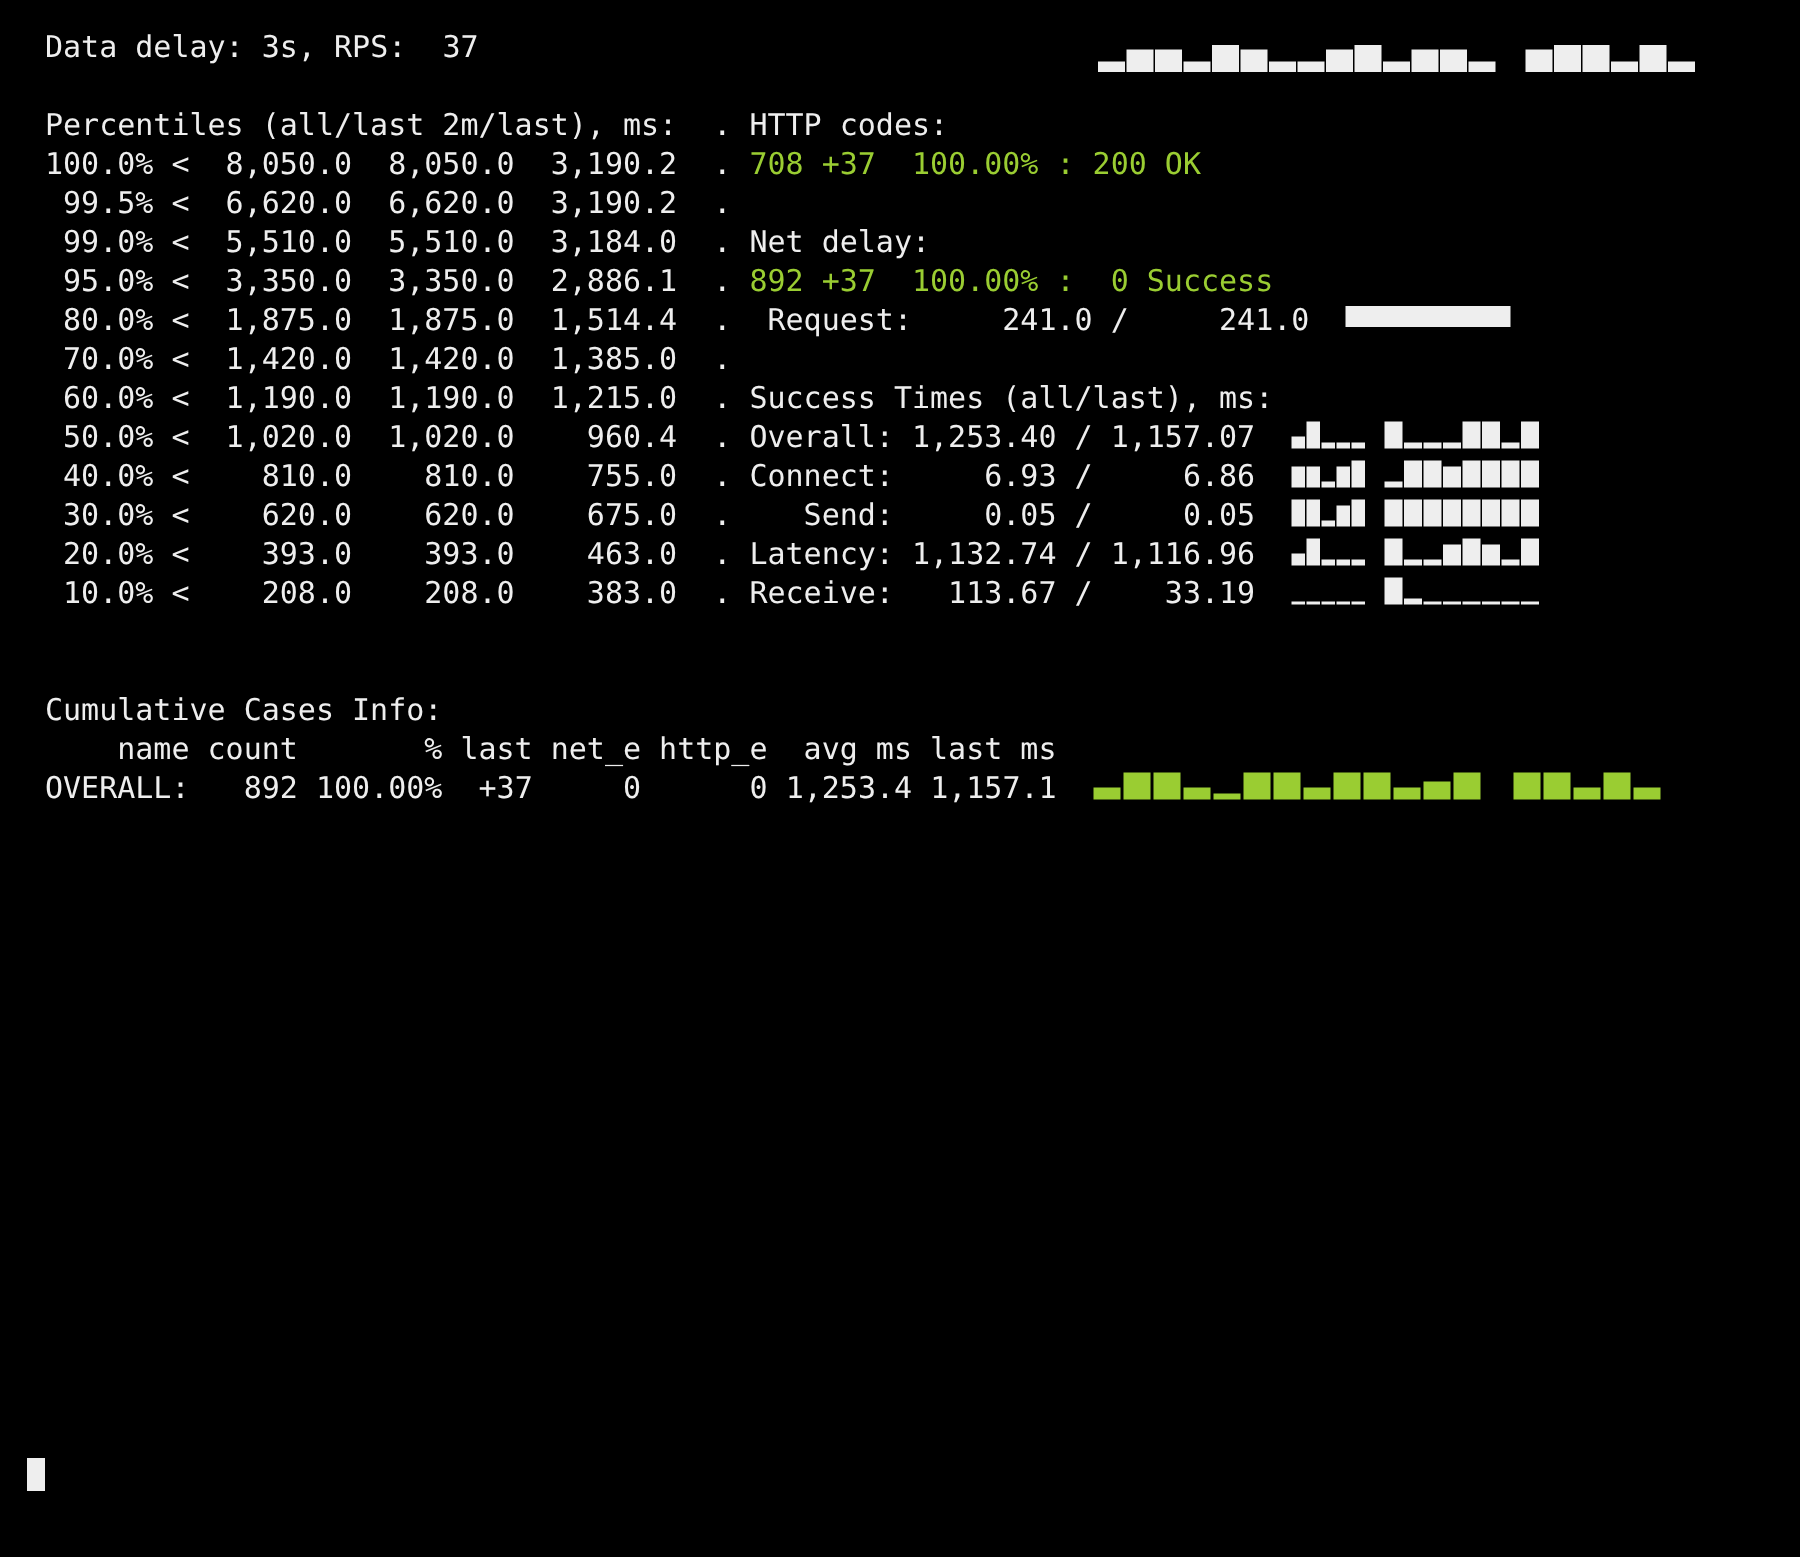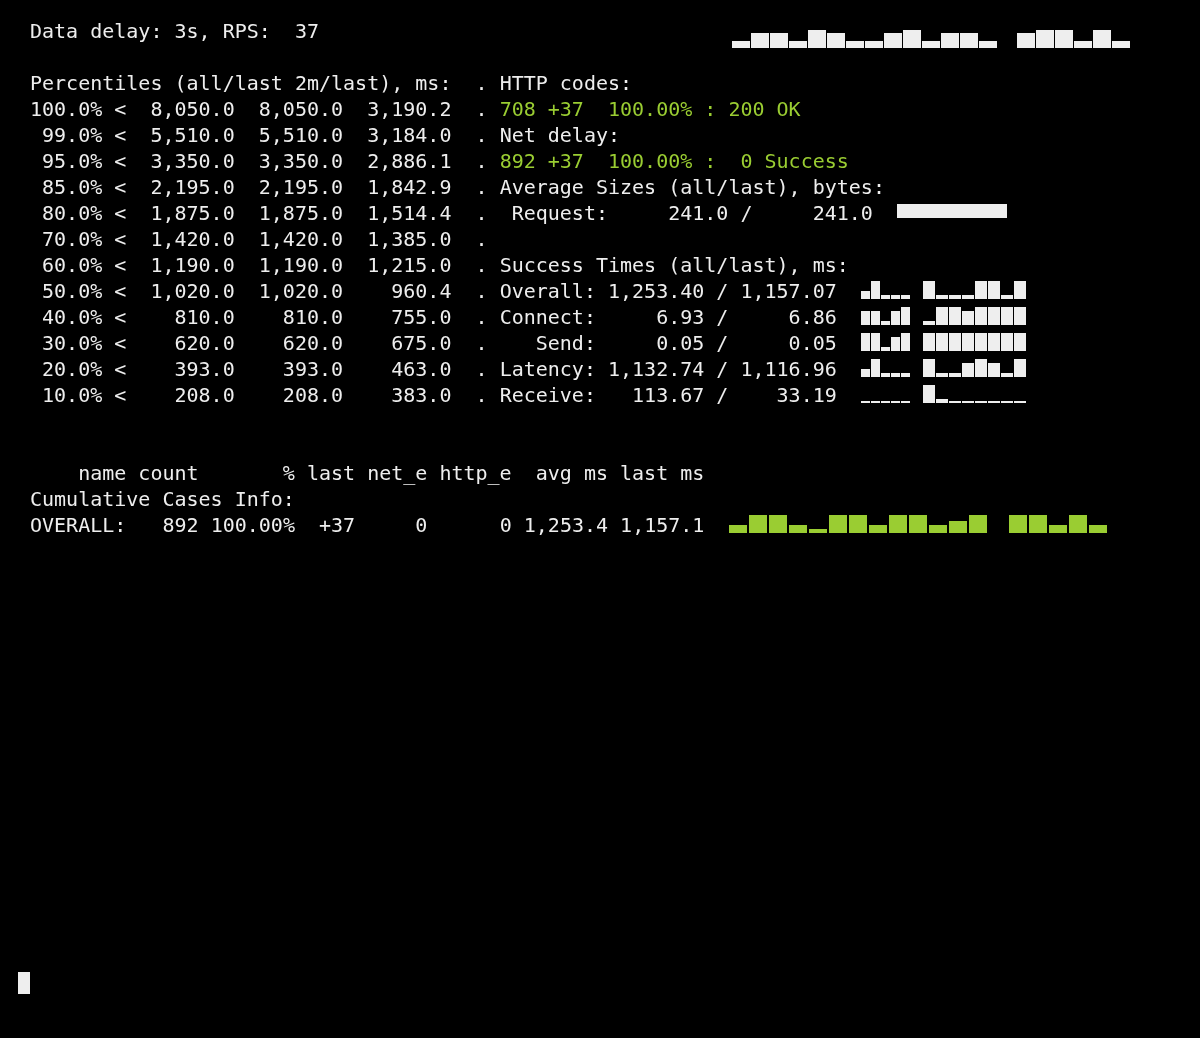--- a/index.html
+++ b/index.html
@@ -89,34 +89,34 @@
       <div class="bar" style="height: 18px; width: 18px;"></div>
       <div class="bar" style="height: 7px; width: 18px;"></div>
     </div>
 
   <div class="row">&nbsp;</div>
 
   <div class="row"><span>Percentiles (all/last 2m/last), ms:</span>  <span>.</span> <span>HTTP codes:</span></div>
 
   <div id="pct-rows">
       <div class="row"><span>100.0% &lt;  8,050.0  8,050.0  3,190.2</span>  <span>.</span> <span class="green">708 +37  100.00% : 200 OK</span></div>
+      <div class="row"><span> 99.5% &lt;  6,620.0  6,620.0  3,190.2</span>  <span>.</span></div>
       <div class="row"><span> 99.0% &lt;  5,510.0  5,510.0  3,184.0</span>  <span>.</span> <span>Net delay:</span></div>
       <div class="row"><span> 95.0% &lt;  3,350.0  3,350.0  2,886.1</span>  <span>.</span> <span class="green">892 +37  100.00% :  0 Success</span></div>
-      <div class="row"><span> 85.0% &lt;  2,195.0  2,195.0  1,842.9</span>  <span>.</span> <span>Average Sizes (all/last), bytes:</span></div>
       <div class="row"><span> 80.0% &lt;  1,875.0  1,875.0  1,514.4</span>  <span>.</span> <span> Request:     241.0 /     241.0</span>  <span class="sizebar"></span></div>
       <div class="row"><span> 70.0% &lt;  1,420.0  1,420.0  1,385.0</span>  <span>.</span></div>
       <div class="row"><span> 60.0% &lt;  1,190.0  1,190.0  1,215.0</span>  <span>.</span> <span>Success Times (all/last), ms:</span></div>
       <div class="row"><span> 50.0% &lt;  1,020.0  1,020.0    960.4</span>  <span>.</span> <span>Overall:</span> <span>1,253.40</span> / <span>1,157.07</span>  <span class="spark" id="ta0"><div class="bar" style="height: 8px; width: 9px;"></div><div class="bar" style="height: 18px; width: 9px;"></div><div class="bar" style="height: 4px; width: 9px;"></div><div class="bar" style="height: 4px; width: 9px;"></div><div class="bar" style="height: 4px; width: 9px;"></div></span> <span class="spark" id="tb0"><div class="bar" style="height: 18px; width: 12px;"></div><div class="bar" style="height: 4px; width: 12px;"></div><div class="bar" style="height: 4px; width: 12px;"></div><div class="bar" style="height: 4px; width: 12px;"></div><div class="bar" style="height: 18px; width: 12px;"></div><div class="bar" style="height: 18px; width: 12px;"></div><div class="bar" style="height: 4px; width: 12px;"></div><div class="bar" style="height: 18px; width: 12px;"></div></span></div>
       <div class="row"><span> 40.0% &lt;    810.0    810.0    755.0</span>  <span>.</span> <span>Connect:</span> <span>    6.93</span> / <span>    6.86</span>  <span class="spark" id="ta1"><div class="bar" style="height: 14px; width: 9px;"></div><div class="bar" style="height: 14px; width: 9px;"></div><div class="bar" style="height: 4px; width: 9px;"></div><div class="bar" style="height: 14px; width: 9px;"></div><div class="bar" style="height: 18px; width: 9px;"></div></span> <span class="spark" id="tb1"><div class="bar" style="height: 4px; width: 12px;"></div><div class="bar" style="height: 18px; width: 12px;"></div><div class="bar" style="height: 18px; width: 12px;"></div><div class="bar" style="height: 14px; width: 12px;"></div><div class="bar" style="height: 18px; width: 12px;"></div><div class="bar" style="height: 18px; width: 12px;"></div><div class="bar" style="height: 18px; width: 12px;"></div><div class="bar" style="height: 18px; width: 12px;"></div></span></div>
       <div class="row"><span> 30.0% &lt;    620.0    620.0    675.0</span>  <span>.</span> <span>   Send:</span> <span>    0.05</span> / <span>    0.05</span>  <span class="spark" id="ta2"><div class="bar" style="height: 18px; width: 9px;"></div><div class="bar" style="height: 18px; width: 9px;"></div><div class="bar" style="height: 4px; width: 9px;"></div><div class="bar" style="height: 14px; width: 9px;"></div><div class="bar" style="height: 18px; width: 9px;"></div></span> <span class="spark" id="tb2"><div class="bar" style="height: 18px; width: 12px;"></div><div class="bar" style="height: 18px; width: 12px;"></div><div class="bar" style="height: 18px; width: 12px;"></div><div class="bar" style="height: 18px; width: 12px;"></div><div class="bar" style="height: 18px; width: 12px;"></div><div class="bar" style="height: 18px; width: 12px;"></div><div class="bar" style="height: 18px; width: 12px;"></div><div class="bar" style="height: 18px; width: 12px;"></div></span></div>
       <div class="row"><span> 20.0% &lt;    393.0    393.0    463.0</span>  <span>.</span> <span>Latency:</span> <span>1,132.74</span> / <span>1,116.96</span>  <span class="spark" id="ta3"><div class="bar" style="height: 8px; width: 9px;"></div><div class="bar" style="height: 18px; width: 9px;"></div><div class="bar" style="height: 4px; width: 9px;"></div><div class="bar" style="height: 4px; width: 9px;"></div><div class="bar" style="height: 4px; width: 9px;"></div></span> <span class="spark" id="tb3"><div class="bar" style="height: 18px; width: 12px;"></div><div class="bar" style="height: 4px; width: 12px;"></div><div class="bar" style="height: 4px; width: 12px;"></div><div class="bar" style="height: 14px; width: 12px;"></div><div class="bar" style="height: 18px; width: 12px;"></div><div class="bar" style="height: 14px; width: 12px;"></div><div class="bar" style="height: 4px; width: 12px;"></div><div class="bar" style="height: 18px; width: 12px;"></div></span></div>
       <div class="row"><span> 10.0% &lt;    208.0    208.0    383.0</span>  <span>.</span> <span>Receive:</span> <span>  113.67</span> / <span>   33.19</span>  <span class="spark" id="ta4"><div class="bar" style="height: 2px; width: 9px;"></div><div class="bar" style="height: 2px; width: 9px;"></div><div class="bar" style="height: 2px; width: 9px;"></div><div class="bar" style="height: 2px; width: 9px;"></div><div class="bar" style="height: 2px; width: 9px;"></div></span> <span class="spark" id="tb4"><div class="bar" style="height: 18px; width: 12px;"></div><div class="bar" style="height: 4px; width: 12px;"></div><div class="bar" style="height: 2px; width: 12px;"></div><div class="bar" style="height: 2px; width: 12px;"></div><div class="bar" style="height: 2px; width: 12px;"></div><div class="bar" style="height: 2px; width: 12px;"></div><div class="bar" style="height: 2px; width: 12px;"></div><div class="bar" style="height: 2px; width: 12px;"></div></span></div>
     </div>
 
   <div class="row">&nbsp;</div>
   <div class="row">&nbsp;</div>
 
+  <div class="row">Cumulative Cases Info:</div>
   <div class="row">    name count       % last net_e http_e  avg ms last ms</div>
-  <div class="row">Cumulative Cases Info:</div>
   <div class="row"><span>OVERALL:</span> <span>  892</span> <span>100.00%</span> <span> +37</span> <span>    0</span> <span>     0</span> <span>1,253.4</span> <span>1,157.1</span>  <span id="cases-spark" class="spark green"><div class="bar" style="height: 8px; width: 18px; margin-right: 2px;"></div><div class="bar" style="height: 18px; width: 18px; margin-right: 2px;"></div><div class="bar" style="height: 18px; width: 18px; margin-right: 2px;"></div><div class="bar" style="height: 8px; width: 18px; margin-right: 2px;"></div><div class="bar" style="height: 4px; width: 18px; margin-right: 2px;"></div><div class="bar" style="height: 18px; width: 18px; margin-right: 2px;"></div><div class="bar" style="height: 18px; width: 18px; margin-right: 2px;"></div><div class="bar" style="height: 8px; width: 18px; margin-right: 2px;"></div><div class="bar" style="height: 18px; width: 18px; margin-right: 2px;"></div><div class="bar" style="height: 18px; width: 18px; margin-right: 2px;"></div><div class="bar" style="height: 8px; width: 18px; margin-right: 2px;"></div><div class="bar" style="height: 12px; width: 18px; margin-right: 2px;"></div><div class="bar" style="height: 18px; width: 18px; margin-right: 2px;"></div><div class="gap" style="width: 18px; margin-right: 2px;"></div><div class="bar" style="height: 18px; width: 18px; margin-right: 2px;"></div><div class="bar" style="height: 18px; width: 18px; margin-right: 2px;"></div><div class="bar" style="height: 8px; width: 18px; margin-right: 2px;"></div><div class="bar" style="height: 18px; width: 18px; margin-right: 2px;"></div><div class="bar" style="height: 8px; width: 18px; margin-right: 2px;"></div></span></div>
 
   <div class="cursor"></div>
 </div>
 
 </body></html>

